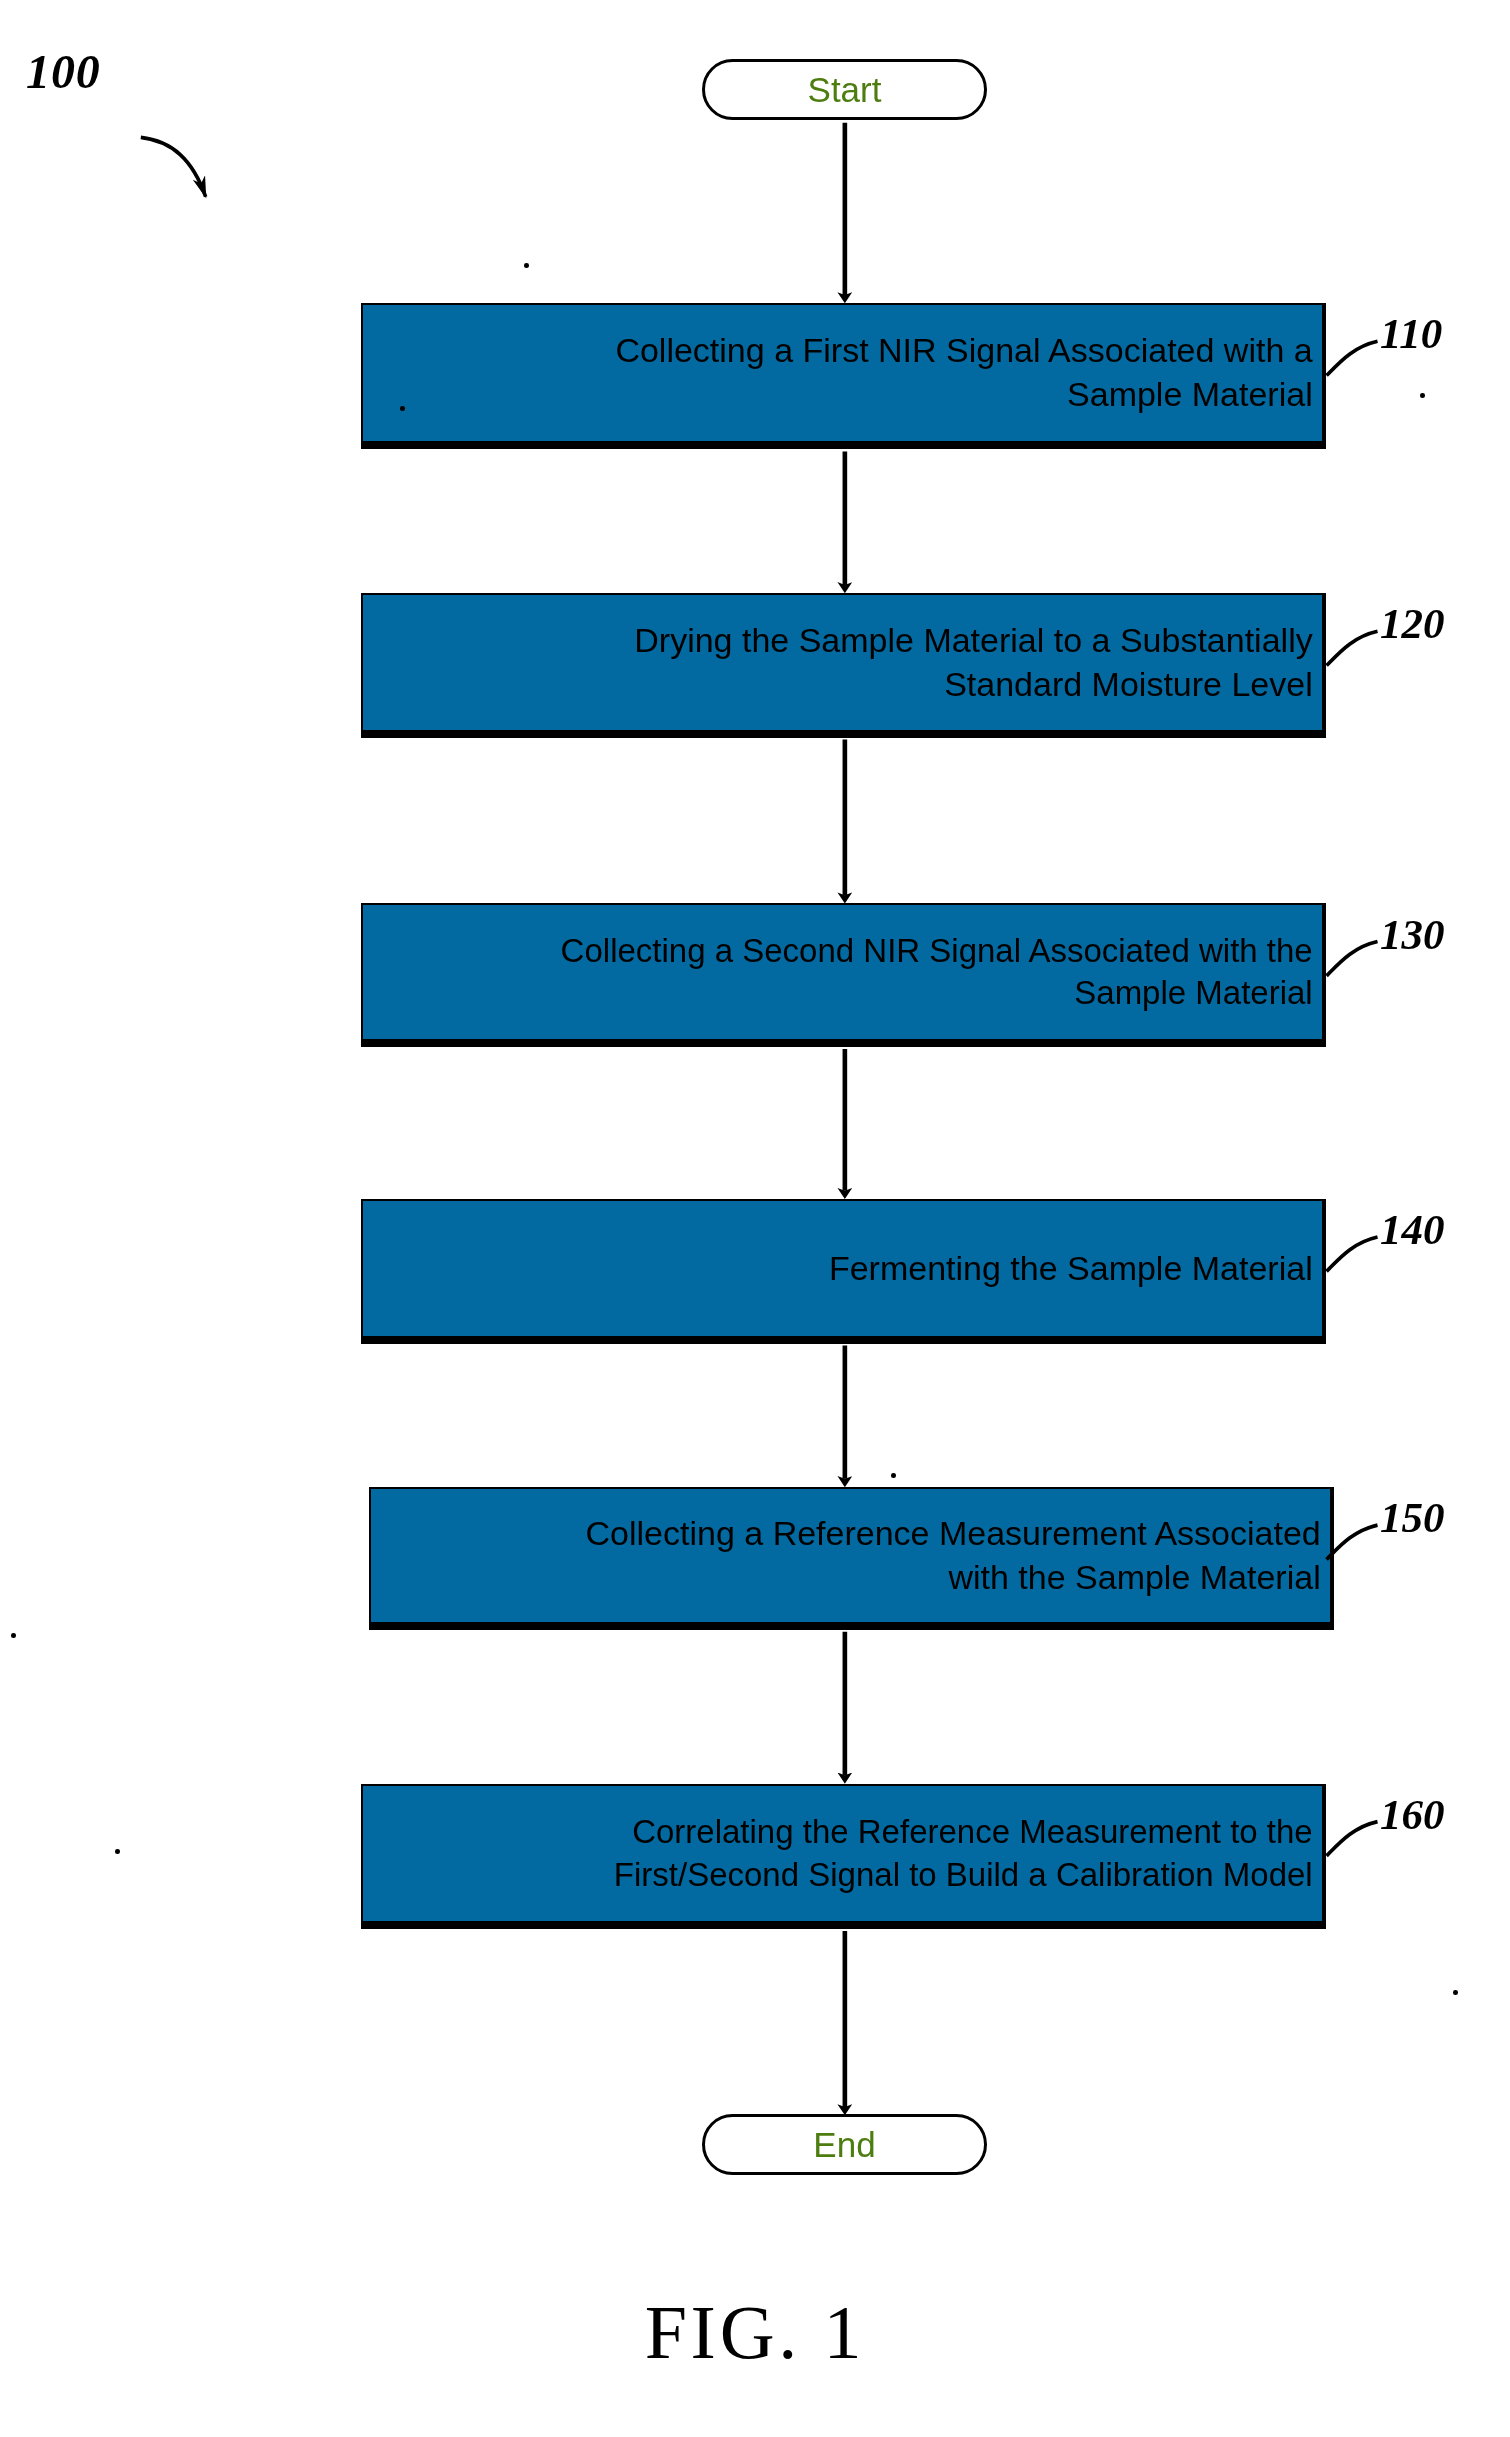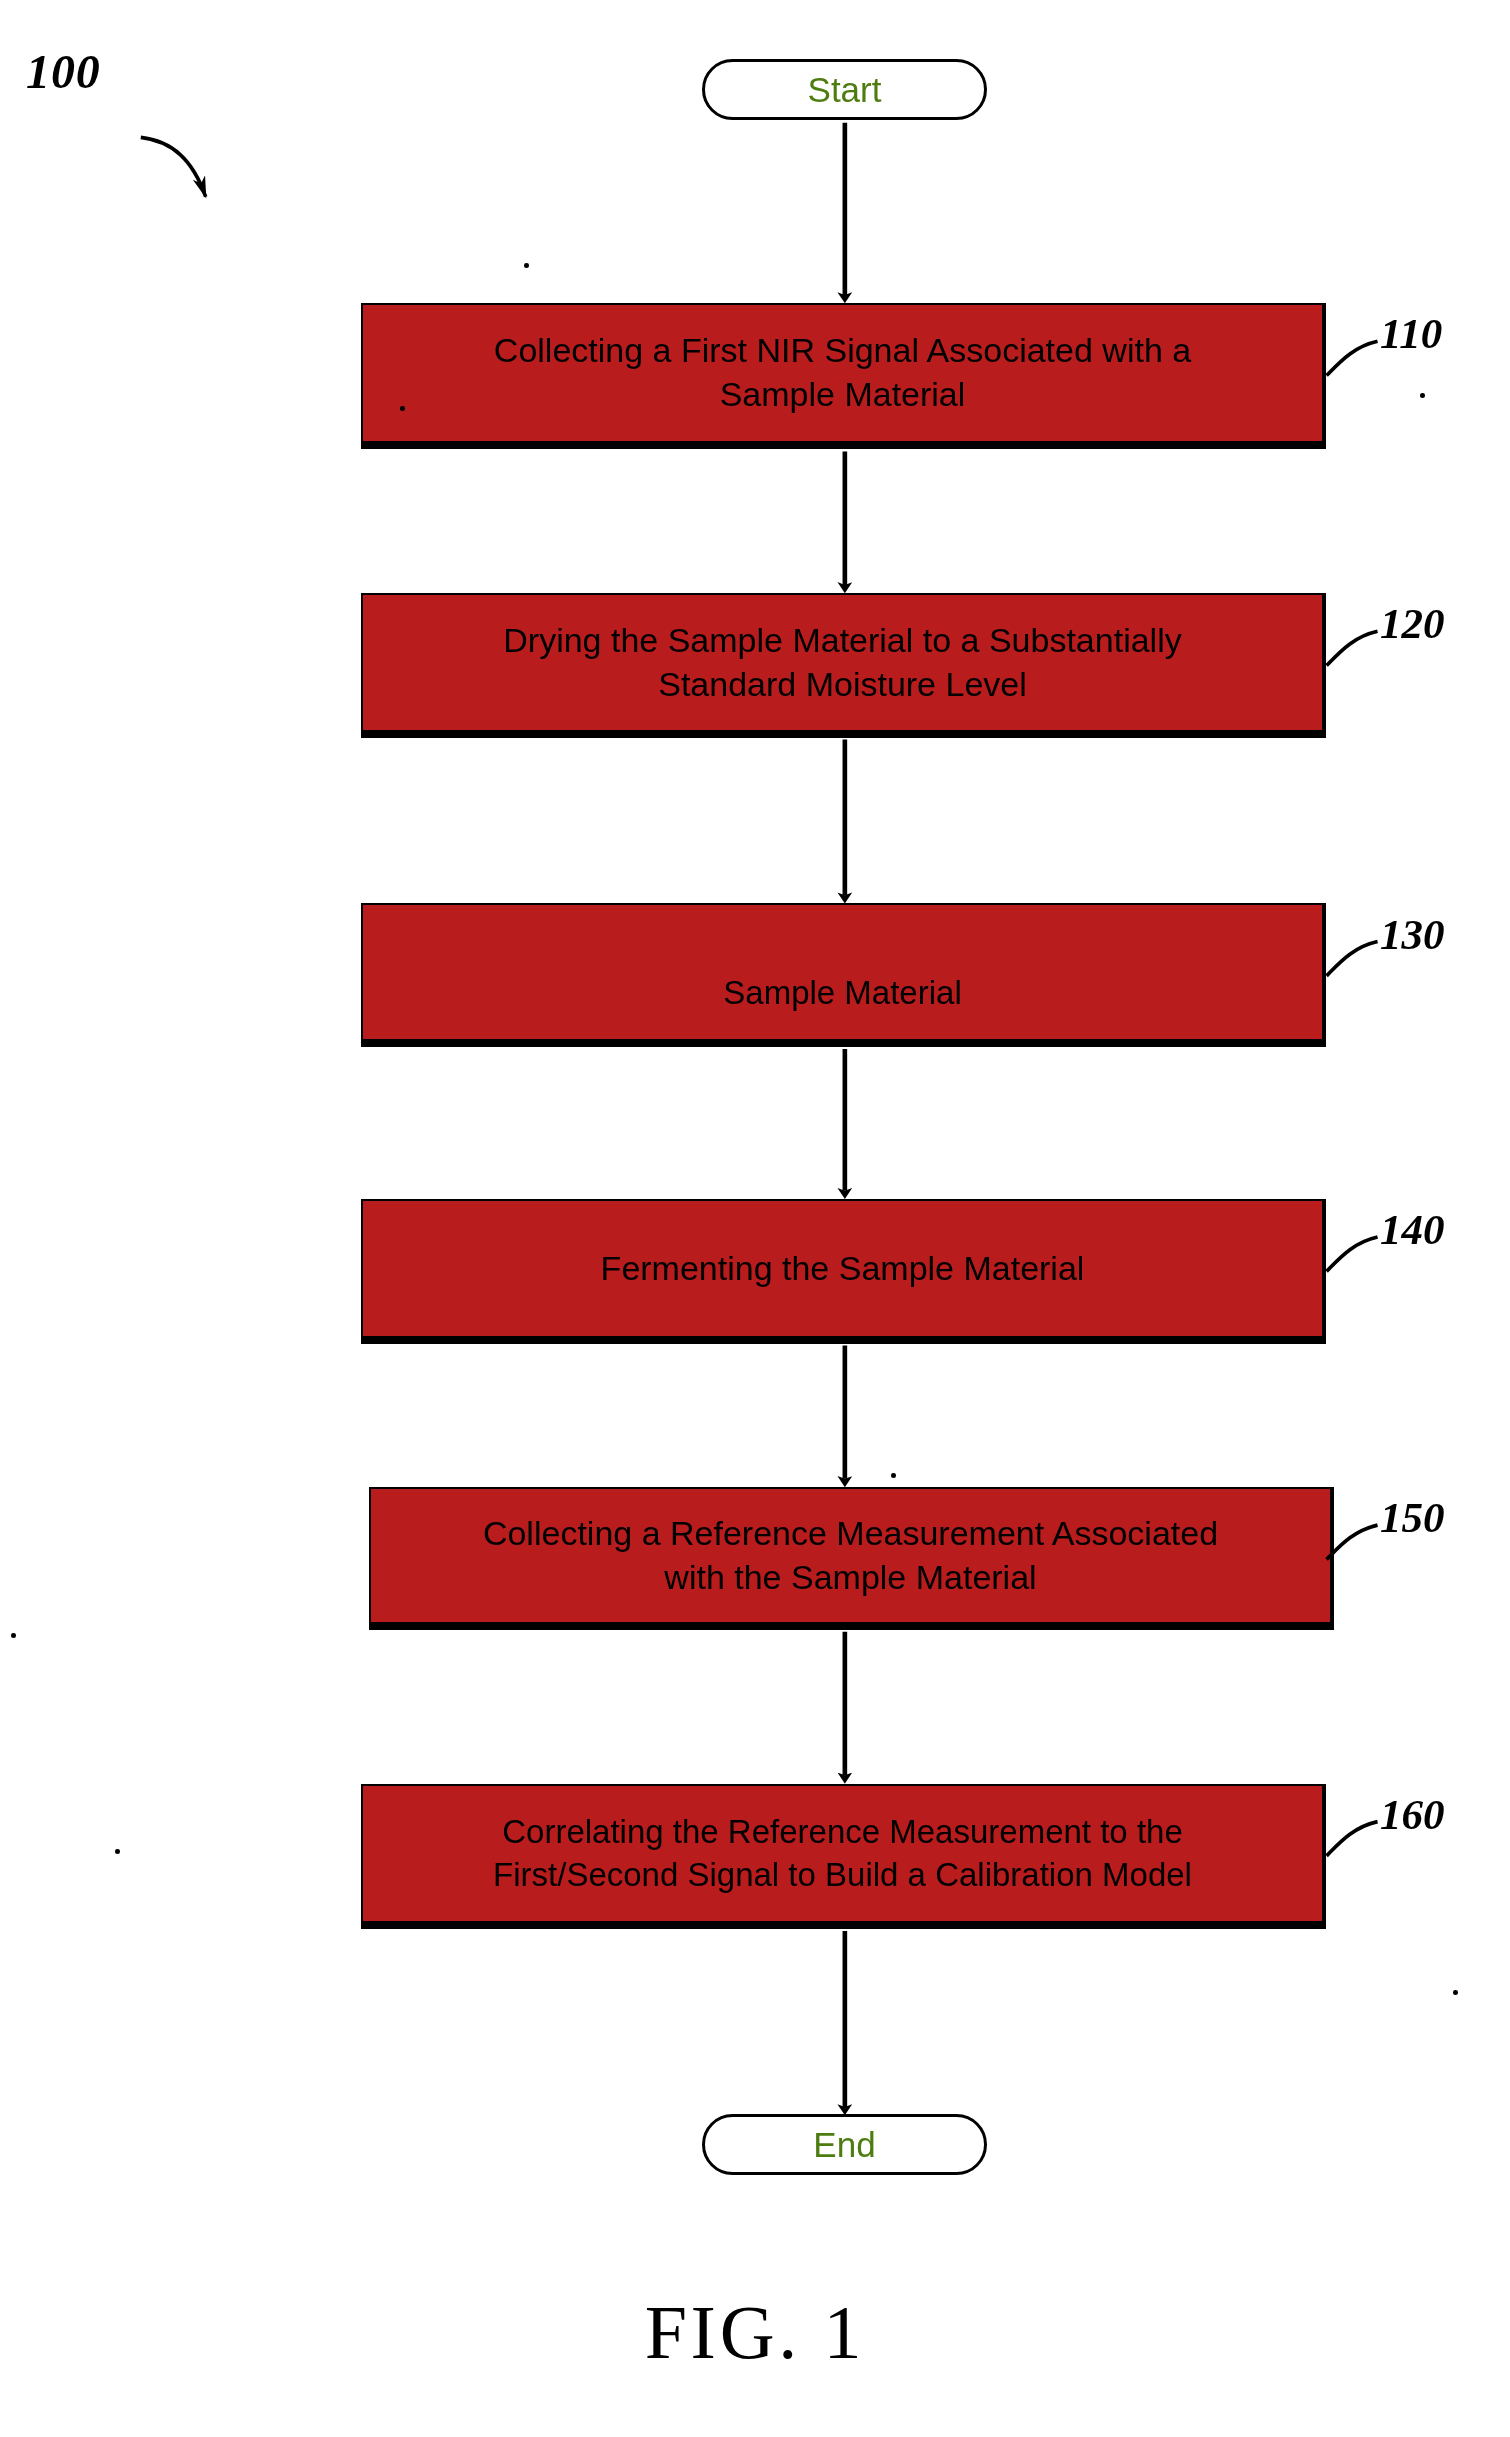--- a/index.html
+++ b/index.html
@@ -68,25 +68,25 @@
 
   
   .process-box {
     position: absolute;
     left: 361px;
     width: 965px;
     box-sizing: border-box;
     border: 2.8px solid #000000;
     border-bottom-width: 8.3px;
     border-right-width: 4.6px;
-    background: #b91c1c;
+    background: #0369a1;
     display: flex;
     align-items: center;
     justify-content: center;
-    text-align: center;
+    text-align: right;
     padding: 5.6px 9.3px;
   }
   .process-box .box-label {
     font-family: "Liberation Sans", sans-serif;
     font-size: 34px;
     line-height: 1.28;
     color: #000000;
     display: block;
     width: 100%;
   }
@@ -166,21 +166,21 @@
     <span class="box-label"><span>Collecting a First NIR Signal Associated with a</span><br><span>Sample Material</span></span>
   </div>
   <div class="ref-callout ref-110">110</div>
 
   <div class="process-box box-120">
     <span class="box-label"><span>Drying the Sample Material to a Substantially</span><br><span>Standard Moisture Level</span></span>
   </div>
   <div class="ref-callout ref-120">120</div>
 
   <div class="process-box box-130">
-    <span class="box-label"><br><span>Sample Material</span></span>
+    <span class="box-label"><span>Collecting a Second NIR Signal Associated with the</span><br><span>Sample Material</span></span>
   </div>
   <div class="ref-callout ref-130">130</div>
 
   <div class="process-box box-140">
     <span class="box-label">Fermenting the Sample Material</span>
   </div>
   <div class="ref-callout ref-140">140</div>
 
   <div class="process-box box-150">
     <span class="box-label"><span>Collecting a Reference Measurement Associated</span><br><span>with the Sample Material</span></span>

